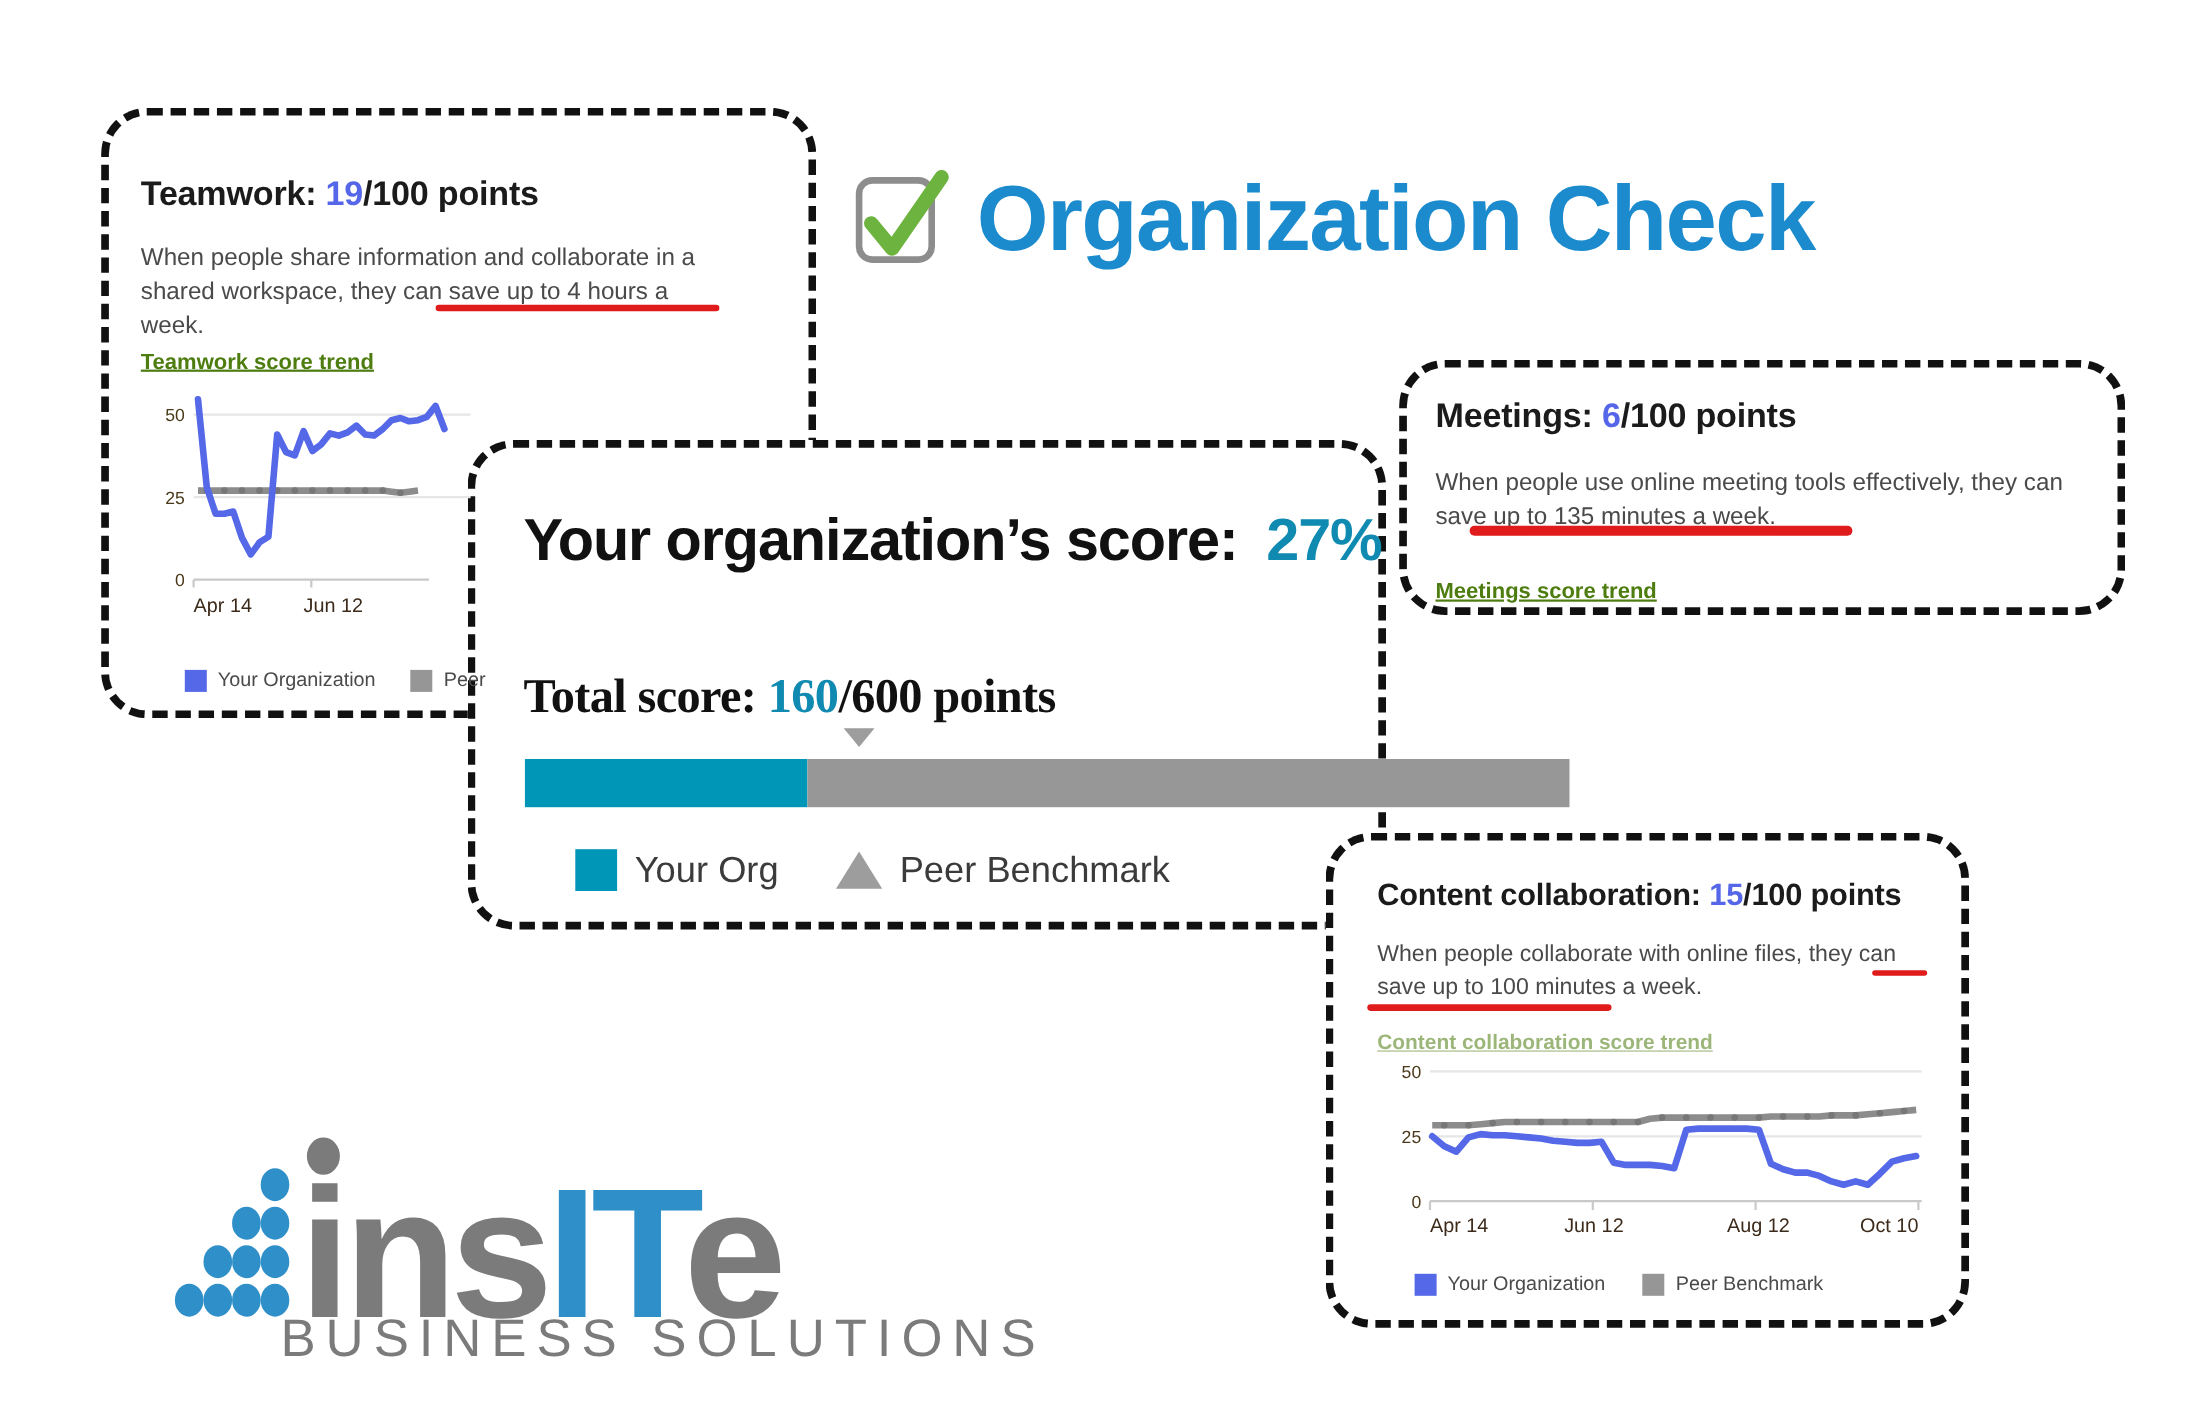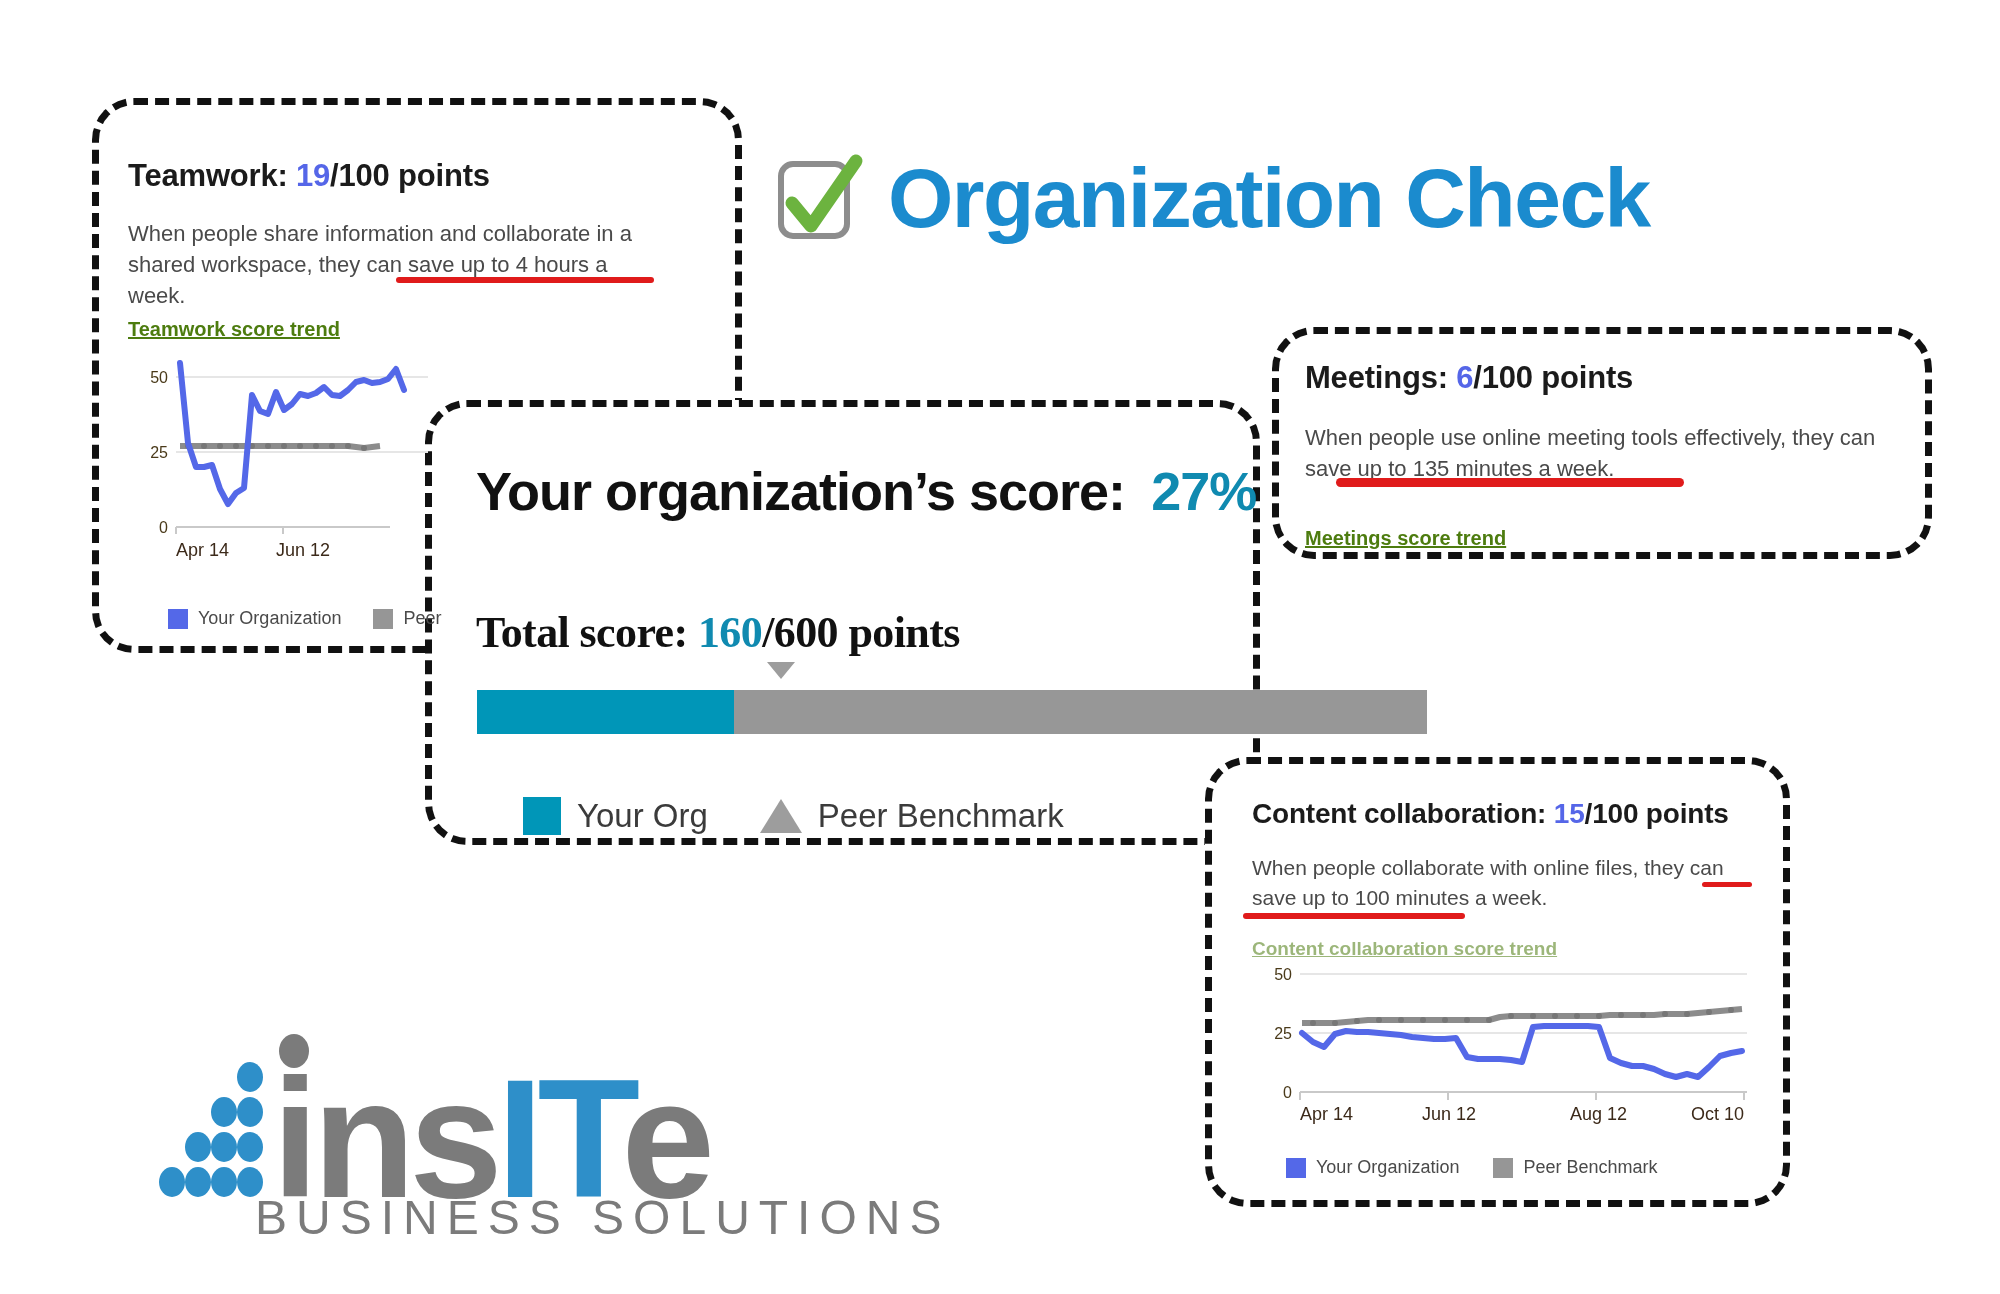--- a/index.html
+++ b/index.html
@@ -229,21 +229,21 @@
     <span class="pts">160</span><span>/600 points</span>
   </div>
 
   <div class="bar-marker" style="left:767px; top:662px; z-index:7;"></div>
 
   <div class="bar-track" style="left:477px; top:690px; width:950px; z-index:7;">
     <div class="bar-fill" style="width:257px;"></div>
     <div class="bar-rest"></div>
   </div>
 
-  <div class="legend-row" style="left:484px; top:797px; z-index:7;padding-left:39px;">
+  <div class="legend-row" style="left:484px; top:772px; z-index:7;padding-left:39px;">
     <span class="legend-sq"></span>
     <span class="legend-text">Your Org</span>
     <span class="legend-tri" style="margin-left:36px;"></span>
     <span class="legend-text">Peer Benchmark</span>
   </div>
 
   <div class="panel" style="left:1205px; top:757px; width:585px; height:450px;">
   </div>
 
   <div style="position:absolute; left:1252px; top:798px; z-index:7;">

